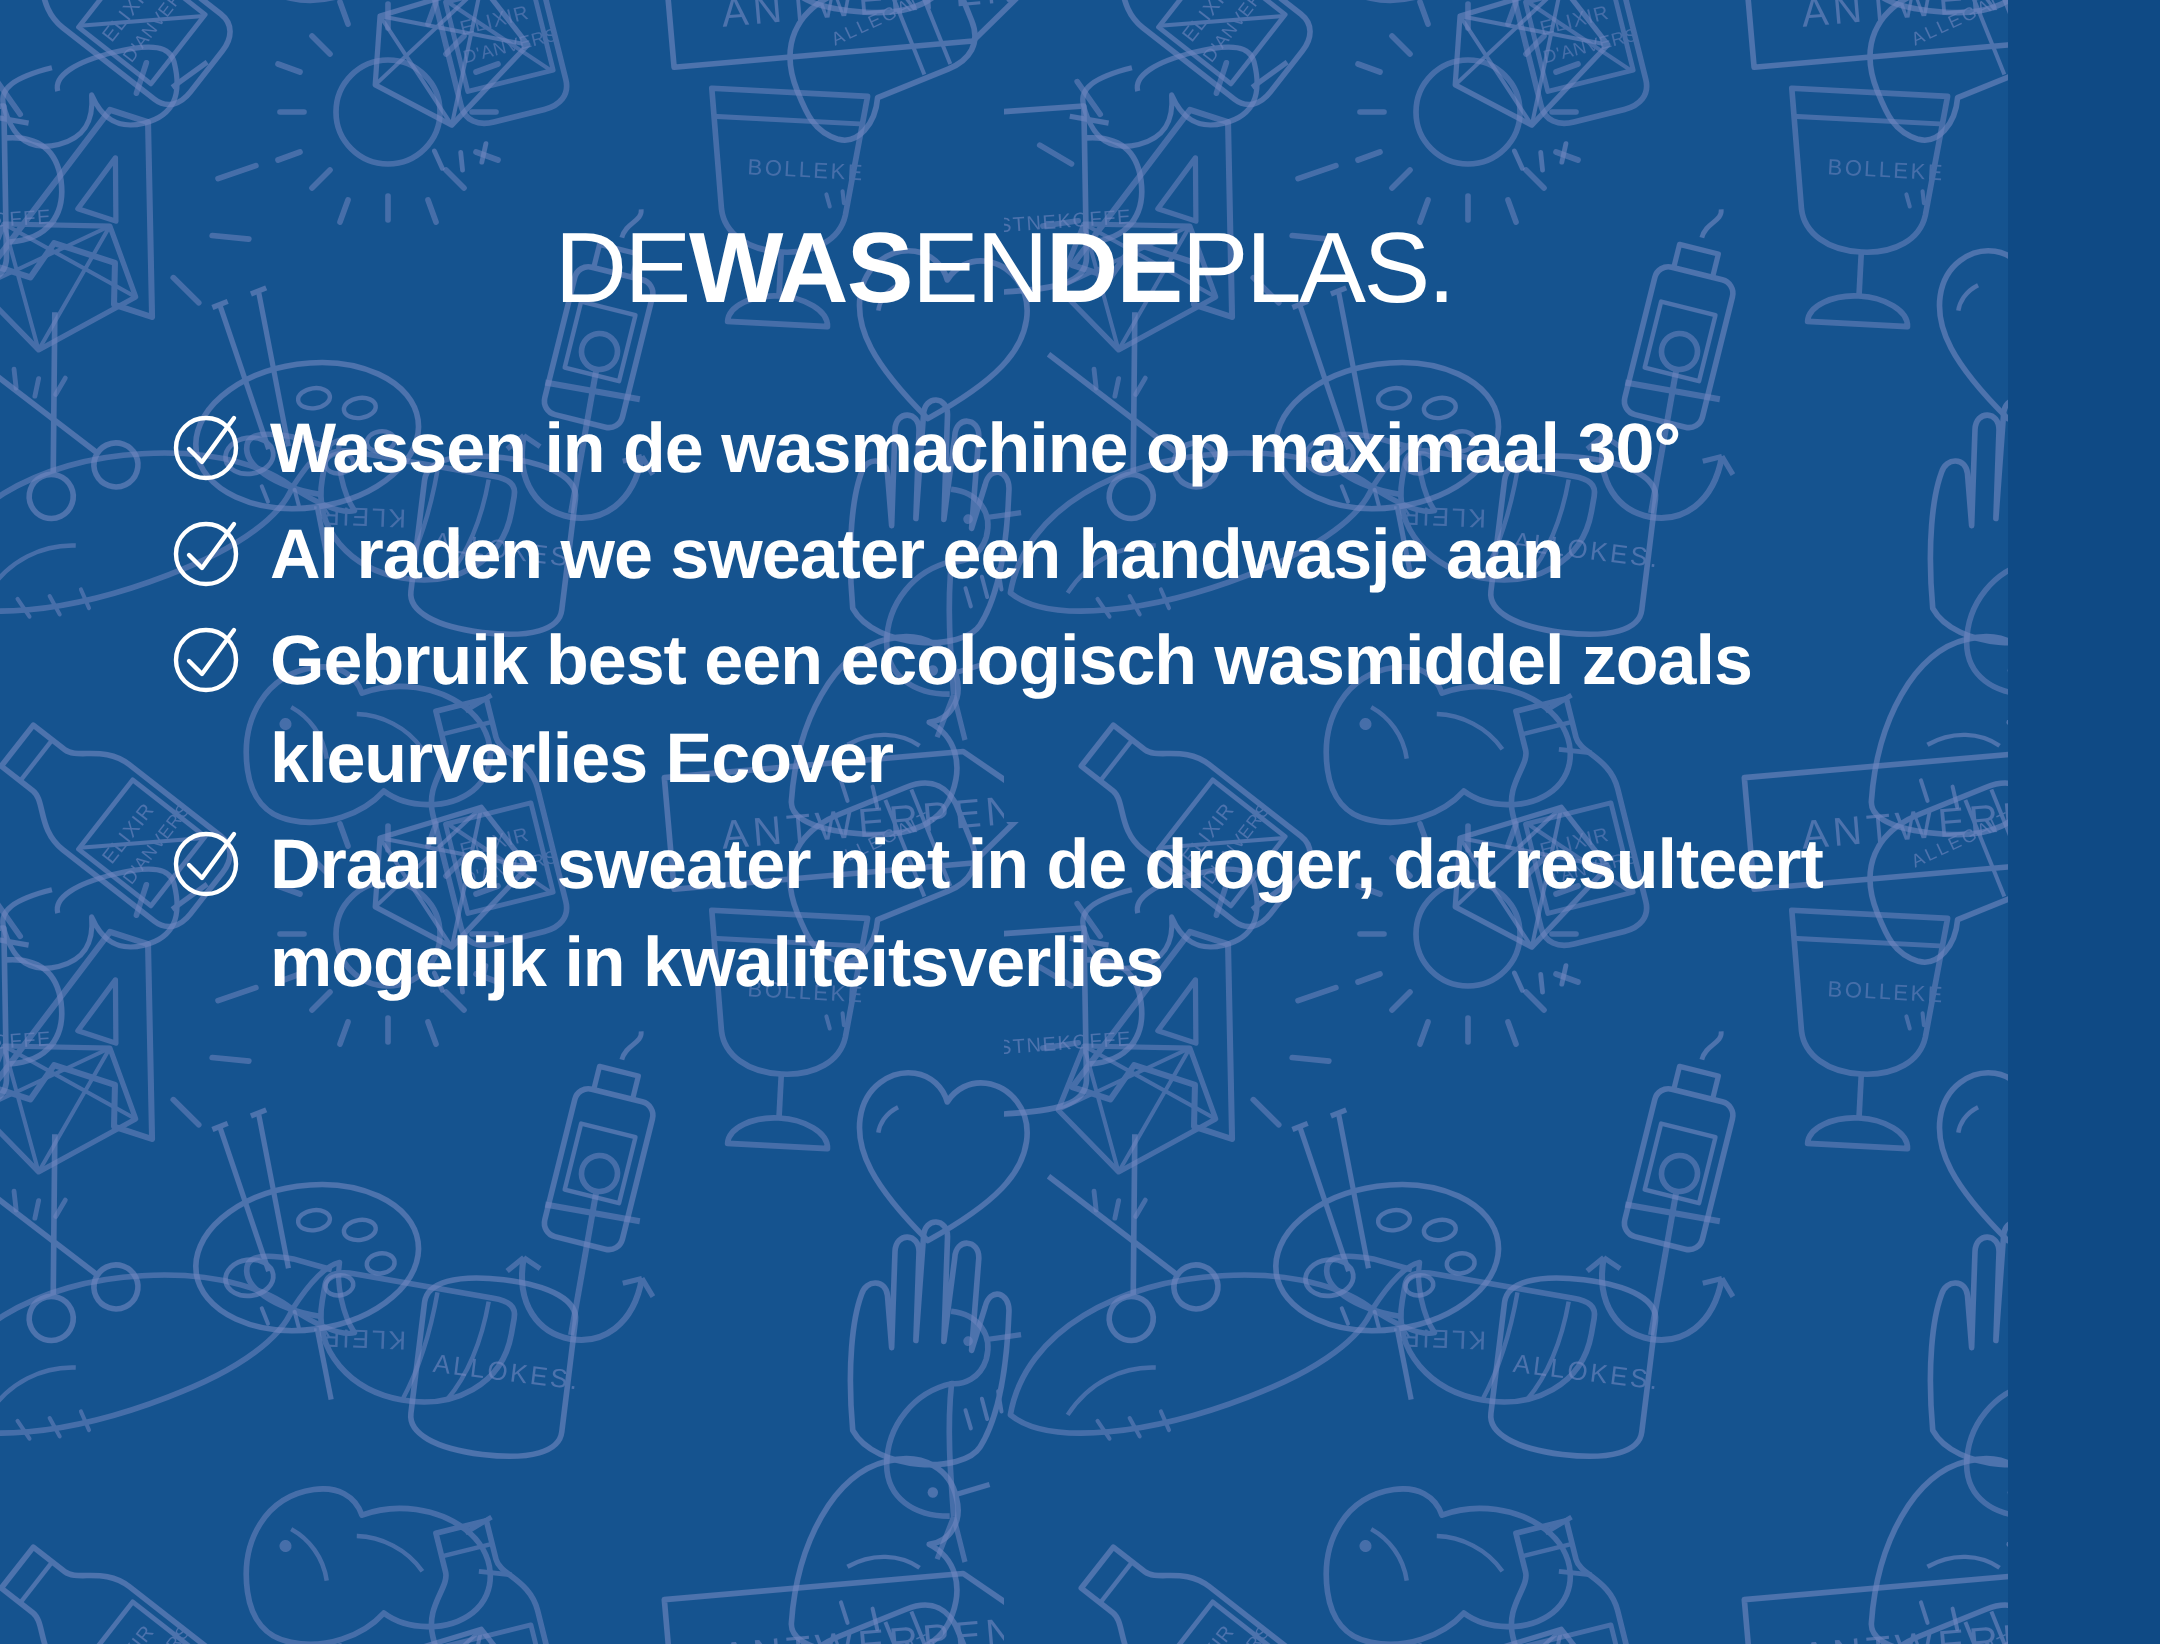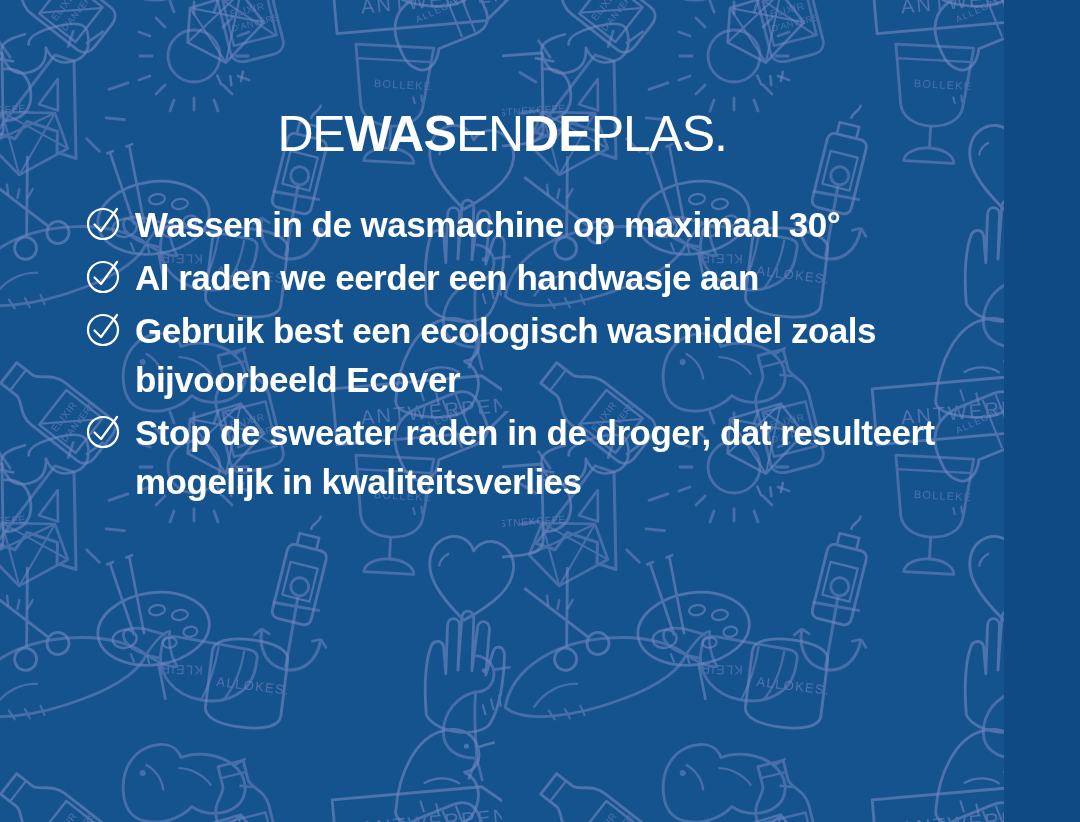--- a/index.html
+++ b/index.html
@@ -315,40 +315,40 @@
         <span class="care-text">Wassen in de wasmachine op maximaal 30°</span>
       </li>
 
       <li class="care-item">
         <span class="check-icon">
           <svg viewBox="0 0 34 34" aria-hidden="true">
             <circle cx="17" cy="17" r="15" fill="none" stroke="#ffffff" stroke-width="2.2"></circle>
             <path d="M8.5 17.5 L15 24 L31 2" fill="none" stroke="#ffffff" stroke-width="2.2" stroke-linecap="round" stroke-linejoin="round"></path>
           </svg>
         </span>
-        <span class="care-text">Al raden we eerder een handwasje aan</span>
+        <span class="care-text">Al raden we sweater een handwasje aan</span>
       </li>
 
       <li class="care-item">
         <span class="check-icon">
           <svg viewBox="0 0 34 34" aria-hidden="true">
             <circle cx="17" cy="17" r="15" fill="none" stroke="#ffffff" stroke-width="2.2"></circle>
             <path d="M8.5 17.5 L15 24 L31 2" fill="none" stroke="#ffffff" stroke-width="2.2" stroke-linecap="round" stroke-linejoin="round"></path>
           </svg>
         </span>
-        <span class="care-text">Gebruik best een ecologisch wasmiddel zoals bijvoorbeeld Ecover</span>
+        <span class="care-text">Gebruik best een ecologisch wasmiddel zoals kleurverlies Ecover</span>
       </li>
 
 
       <li class="care-item">
         <span class="check-icon">
           <svg viewBox="0 0 34 34" aria-hidden="true">
             <circle cx="17" cy="17" r="15" fill="none" stroke="#ffffff" stroke-width="2.2"></circle>
             <path d="M8.5 17.5 L15 24 L31 2" fill="none" stroke="#ffffff" stroke-width="2.2" stroke-linecap="round" stroke-linejoin="round"></path>
           </svg>
         </span>
-        <span class="care-text">Stop de sweater raden in de droger, dat resulteert mogelijk in kwaliteitsverlies</span>
+        <span class="care-text">Draai de sweater niet in de droger, dat resulteert mogelijk in kwaliteitsverlies</span>
       </li>
 
 
     </ul>
   </div>
 </div>
 
 </body></html>

